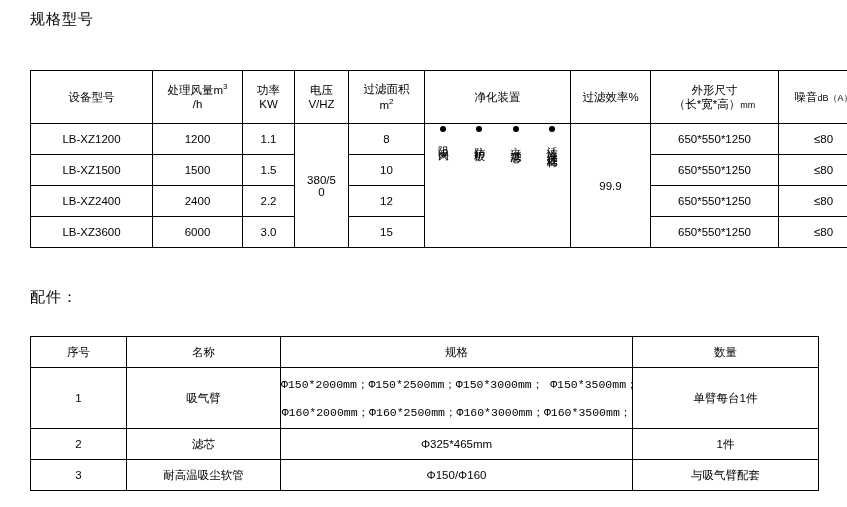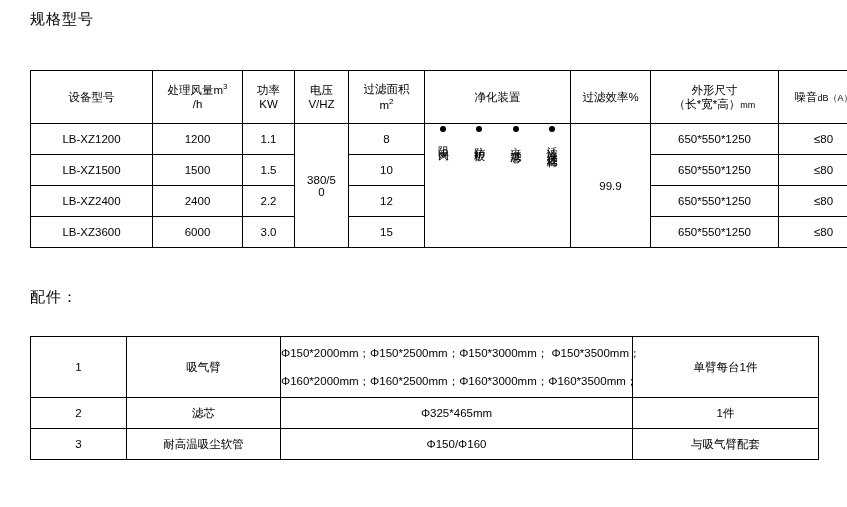--- a/index.html
+++ b/index.html
@@ -146,21 +146,21 @@
     height: 60px;
   }
   .spec-lines {
     display: flex;
     flex-direction: column;
     justify-content: center;
     gap: 13px;
     font-size: 11.5px;
     padding: 3px 0;
   }
-  .spec-lines div { white-space: nowrap; }
+  .spec-lines div { white-space: nowrap; font-family: Liberation Mono, monospace; }
 </style>
 </head>
 <body>
 
 <div class="page">
 
   <div class="section-title" id="title-spec">规格型号</div>
 
   <div id="spec-table-wrap">
     <table class="grid">
@@ -279,20 +279,26 @@
 
   <div id="parts-table-wrap">
     <table class="grid">
       <colgroup>
         <col class="p-col-no">
           <col class="p-col-name">
           <col class="p-col-spec">
           <col class="p-col-qty">
       </colgroup>
       <tbody>
+        <tr class="parts-hdr">
+          <td>序号</td>
+          <td>名称</td>
+          <td>规格</td>
+          <td>数量</td>
+        </tr>
         <tr class="parts-row tall">
           <td>1</td>
           <td>吸气臂</td>
           <td>
             <div class="spec-lines">
               <div>Φ150*2000mm；Φ150*2500mm；Φ150*3000mm； Φ150*3500mm；</div>
               <div>Φ160*2000mm；Φ160*2500mm；Φ160*3000mm；Φ160*3500mm；</div>
             </div>
           </td>
           <td>单臂每台1件</td>

